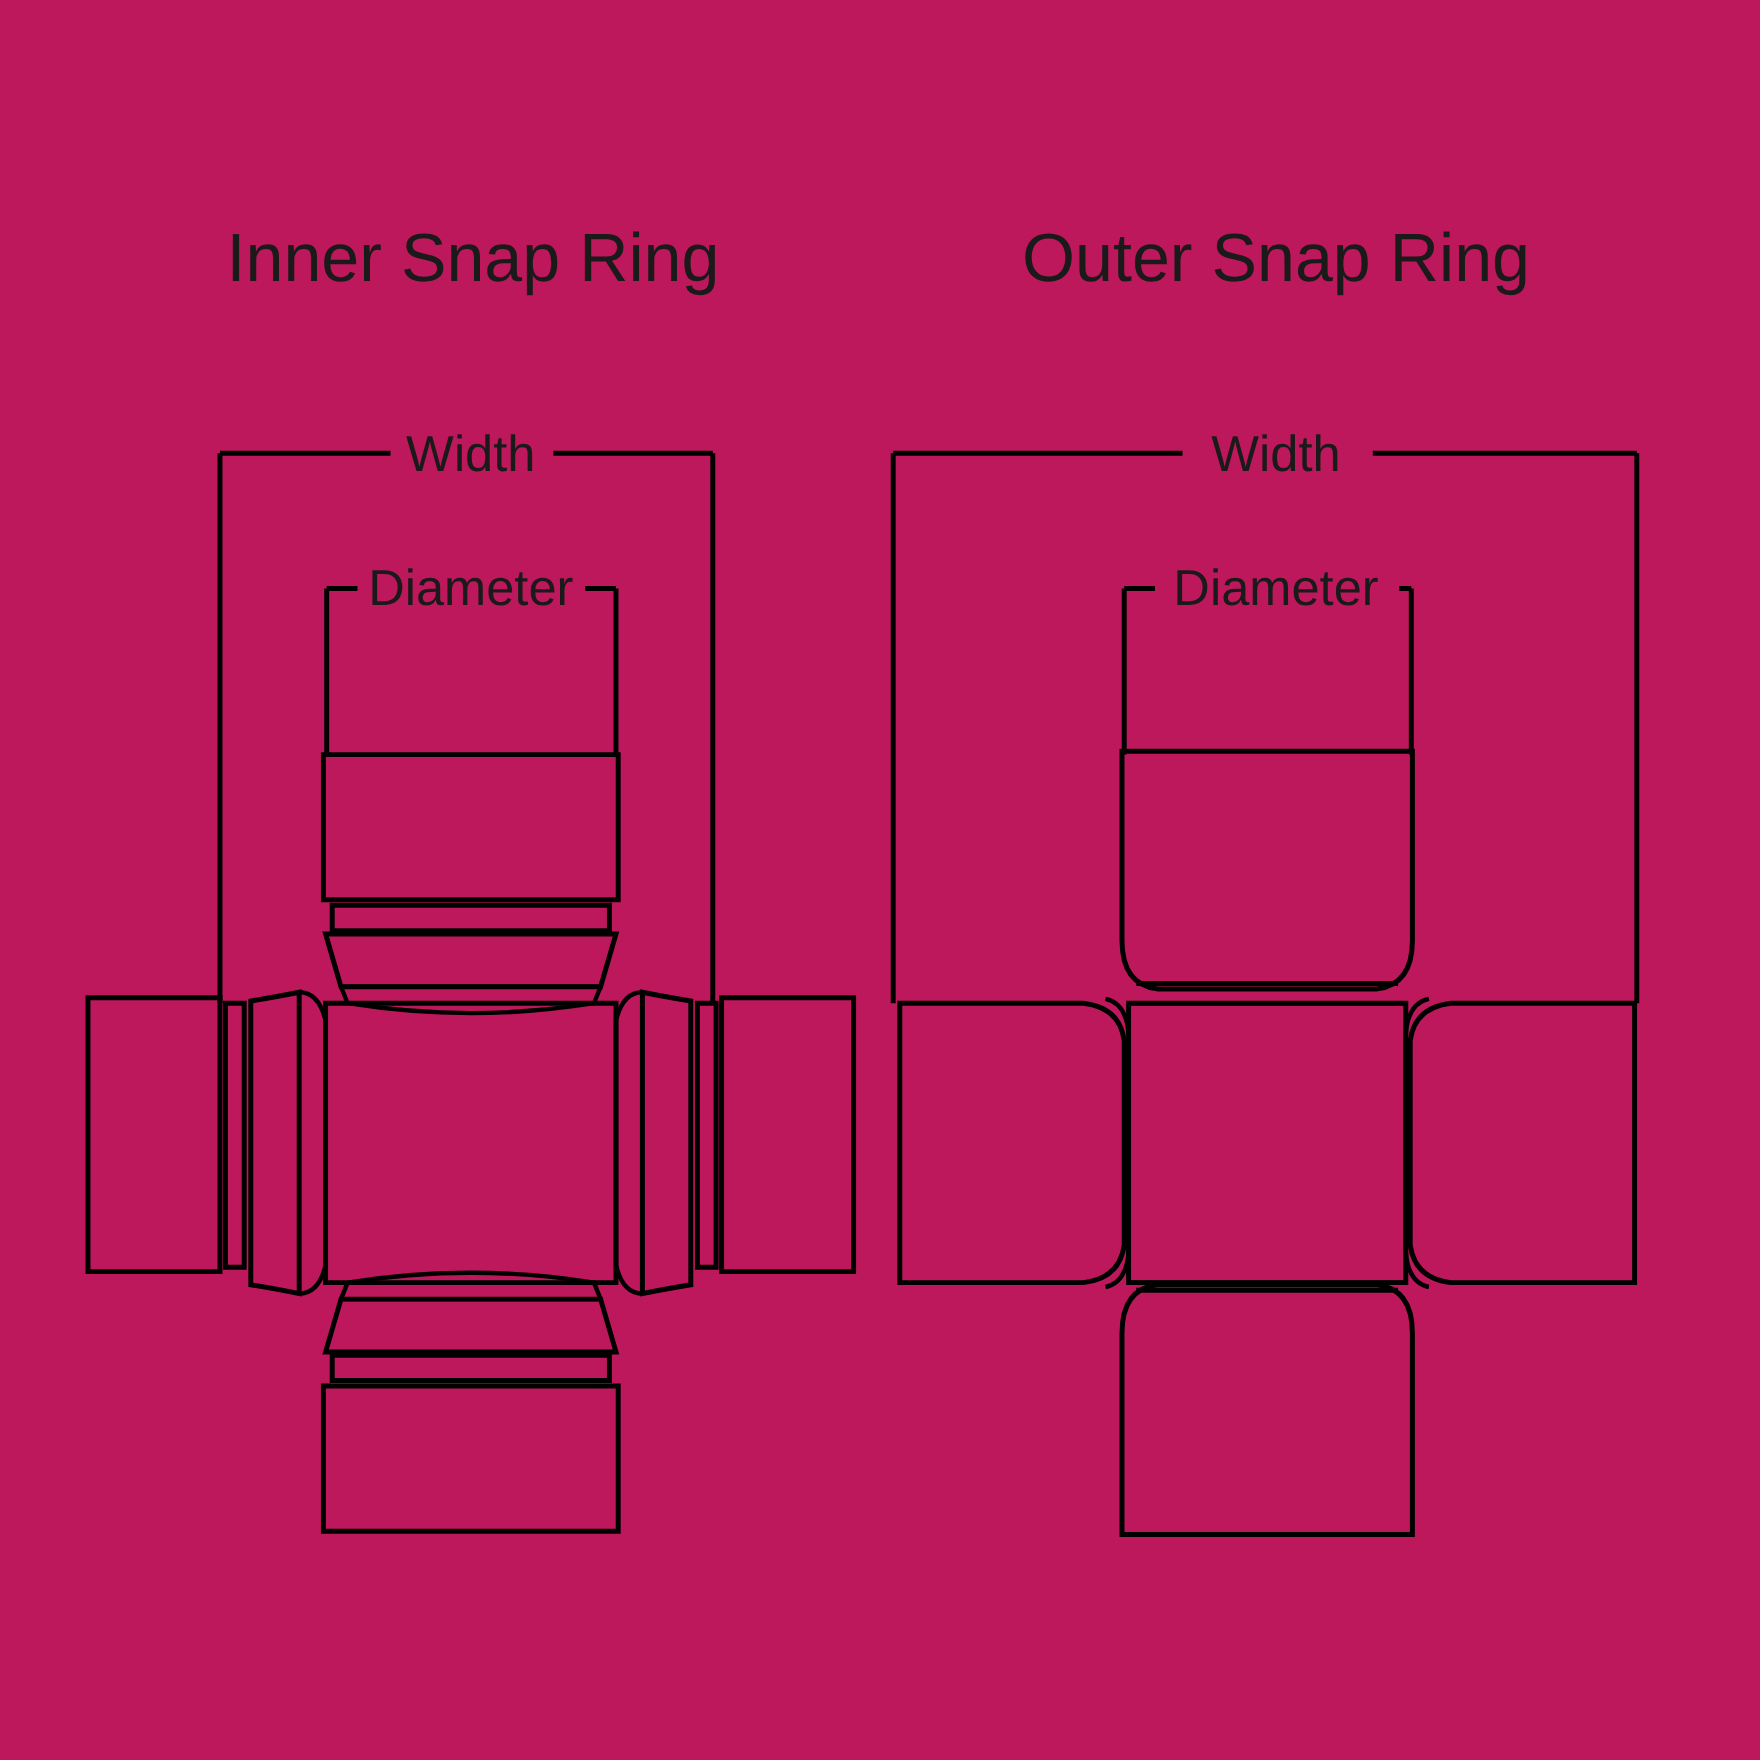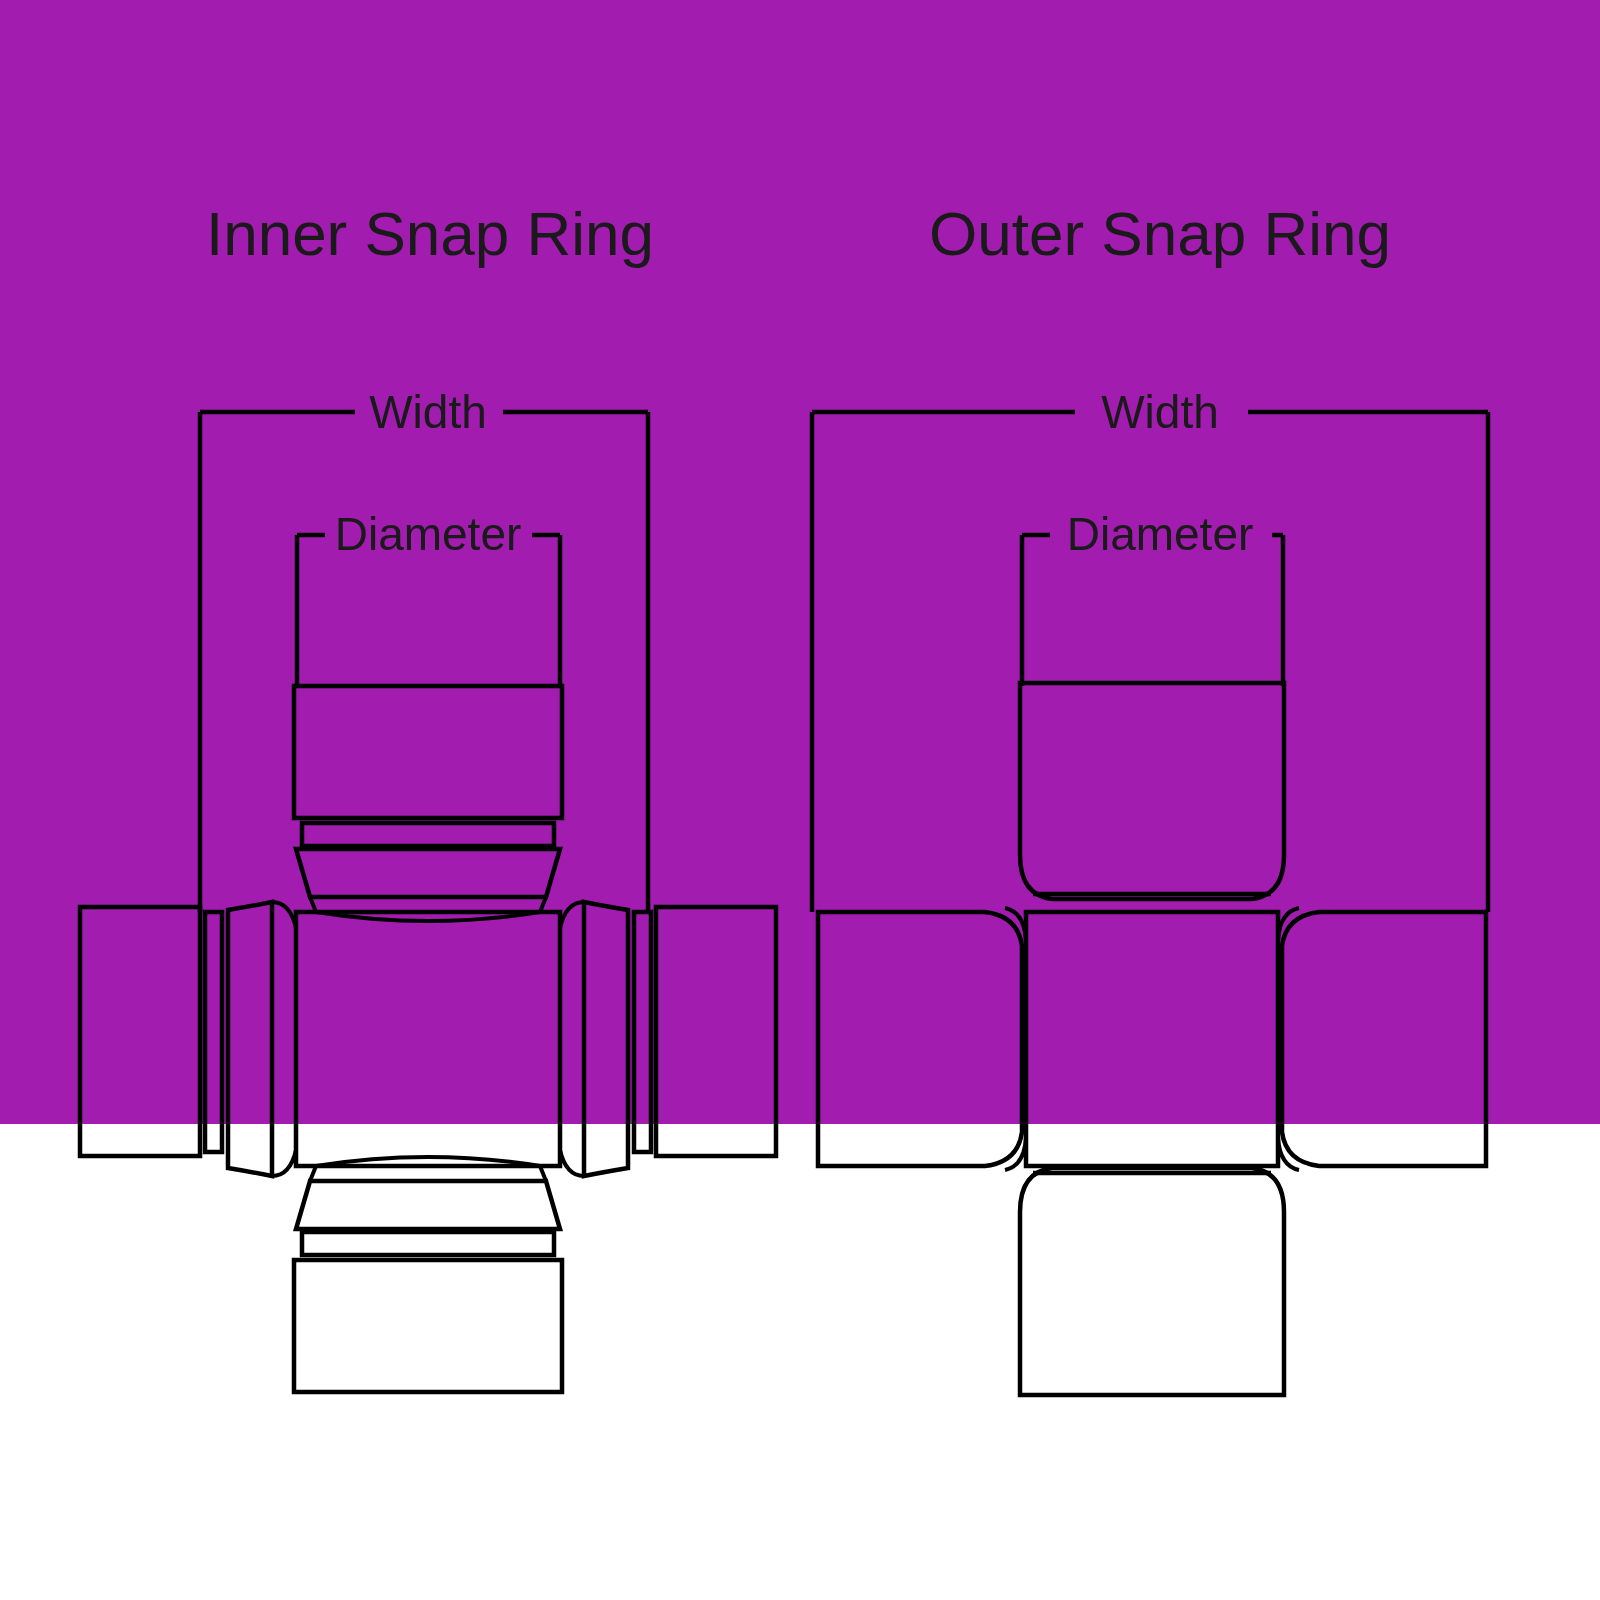--- a/index.html
+++ b/index.html
@@ -9,22 +9,22 @@
   }
   body {
     width: 1600px;
     height: 1600px;
     font-family: "Liberation Sans", sans-serif;
     overflow: hidden;
   }
   #canvas {
     position: relative;
     width: 1600px;
-    height: 1124px;
-    background: #a21caf;
+    height: 1600px;
+    background: #be185d;
   }
   svg.diagram-svg {
     position: absolute;
     top: 0;
     left: 0;
     width: 1600px;
     height: 1600px;
     display: block;
   }
   .part-line {

